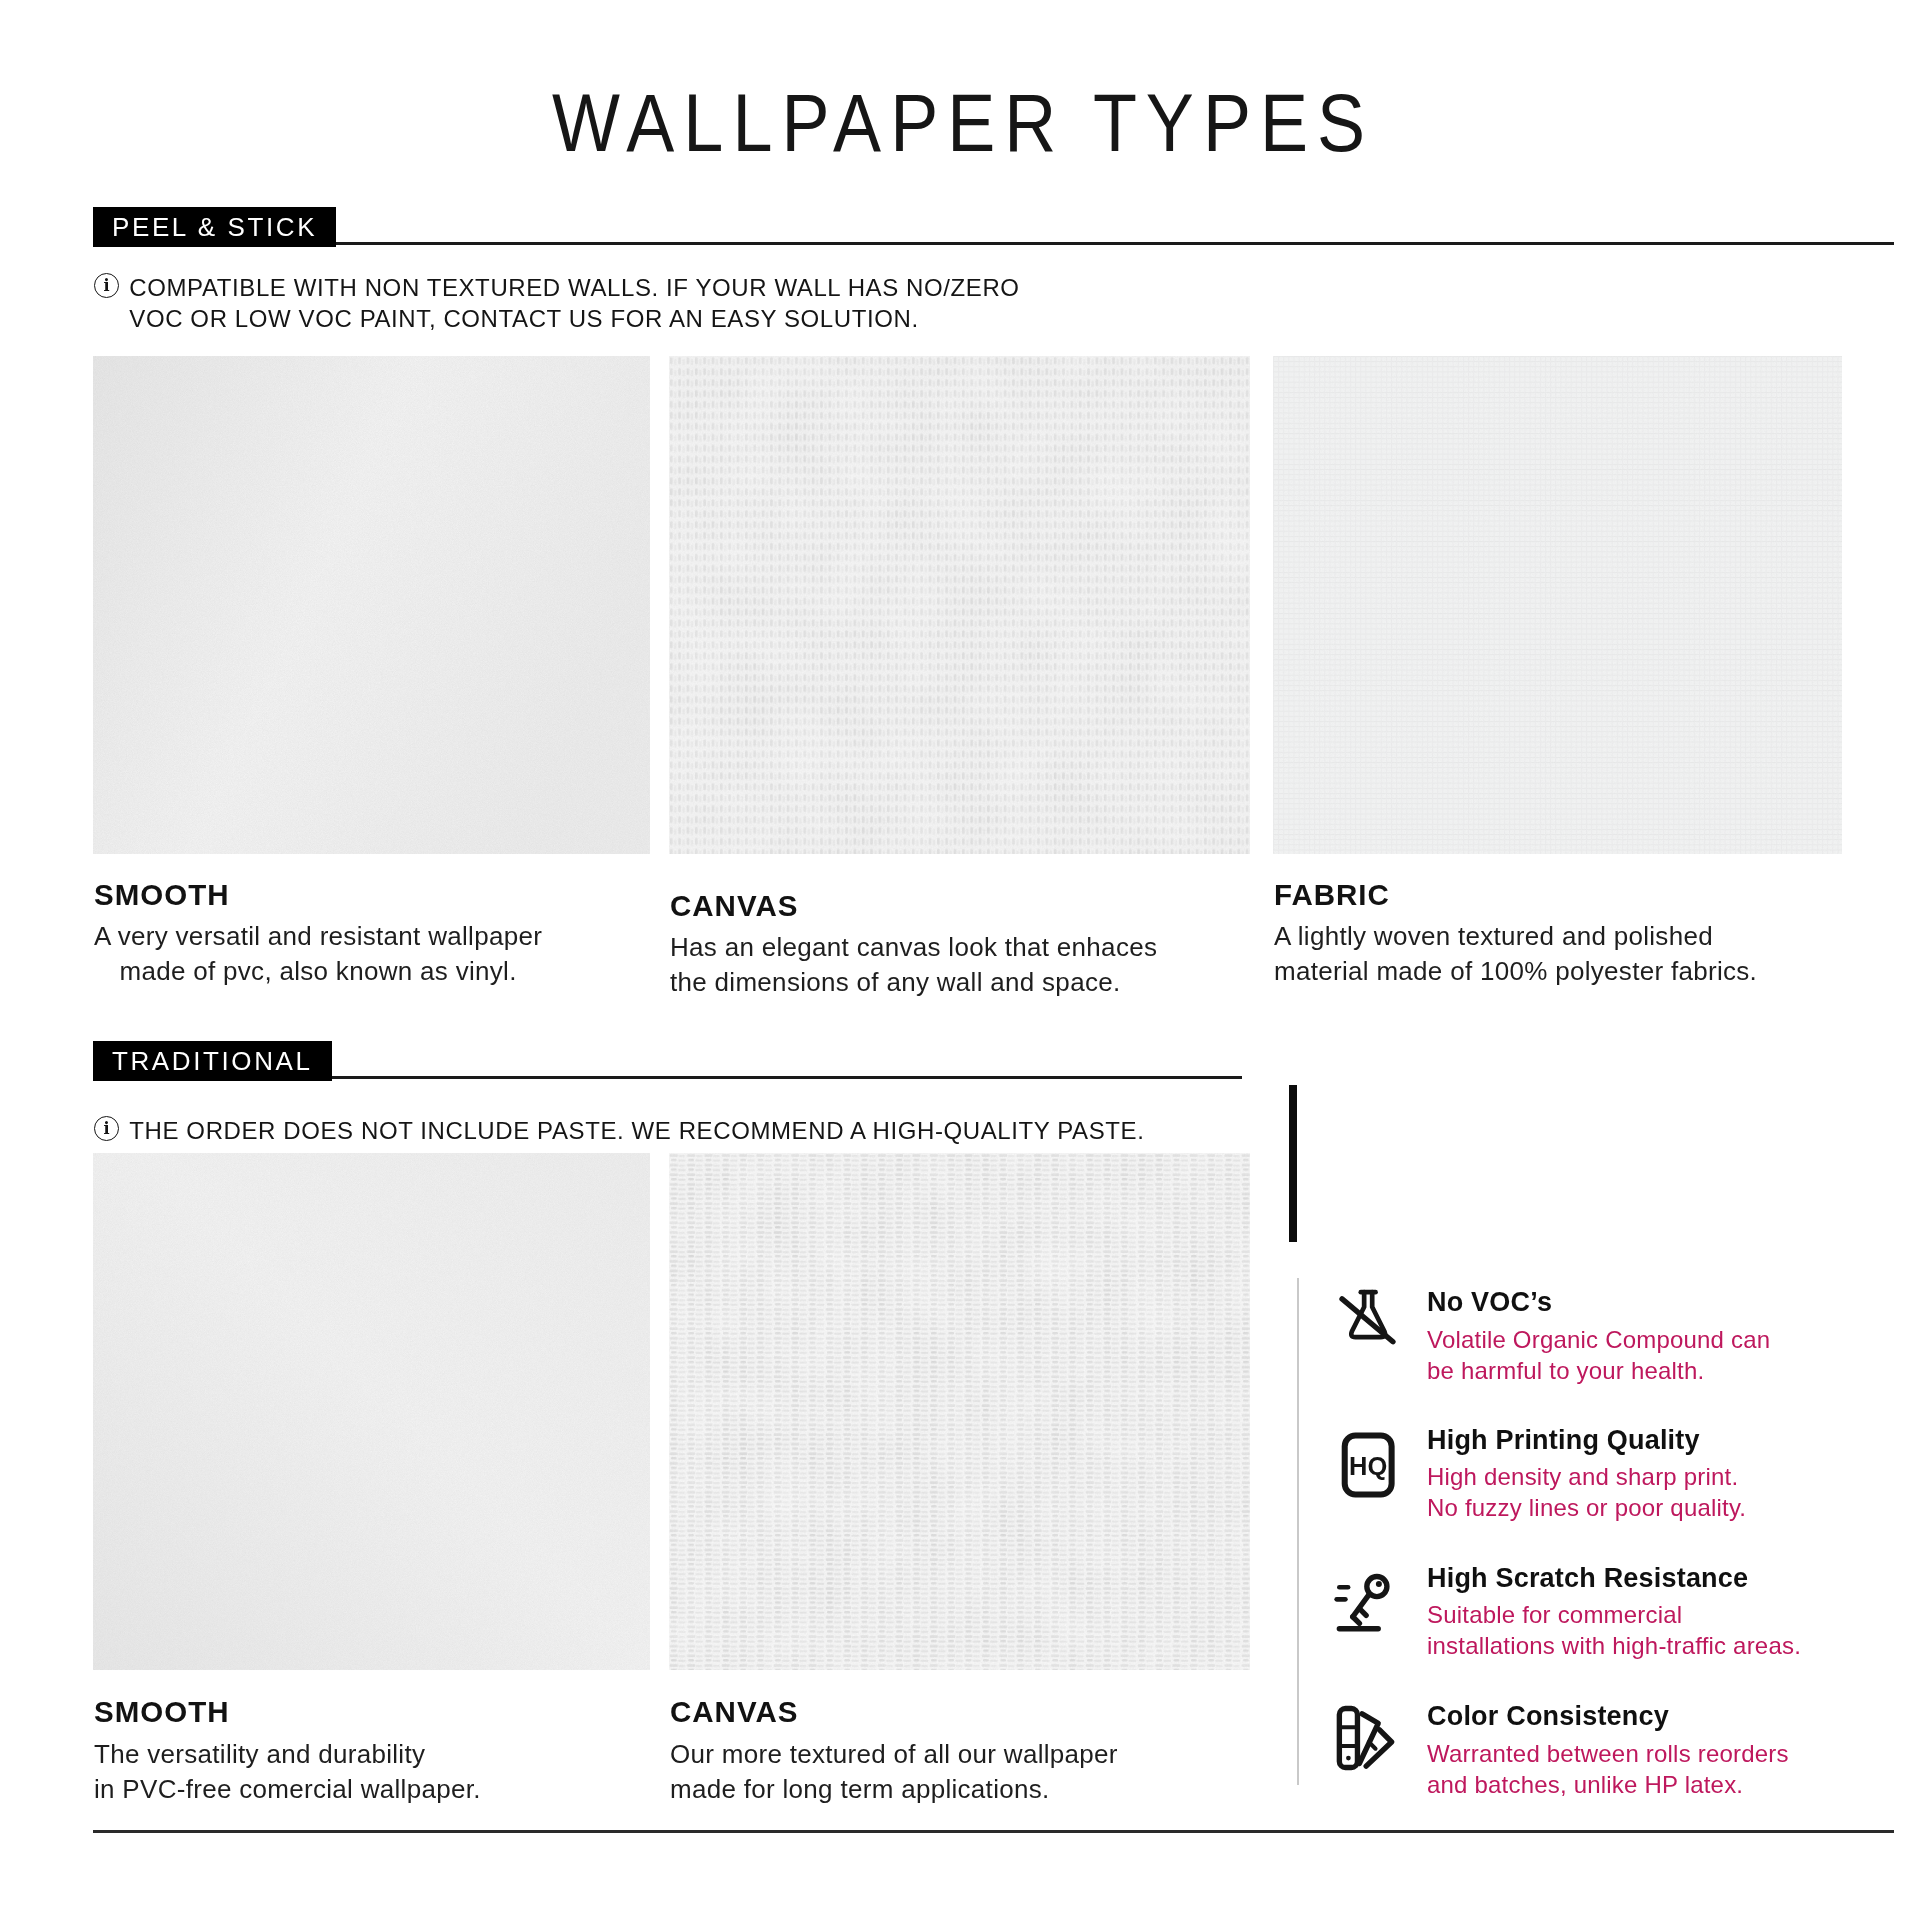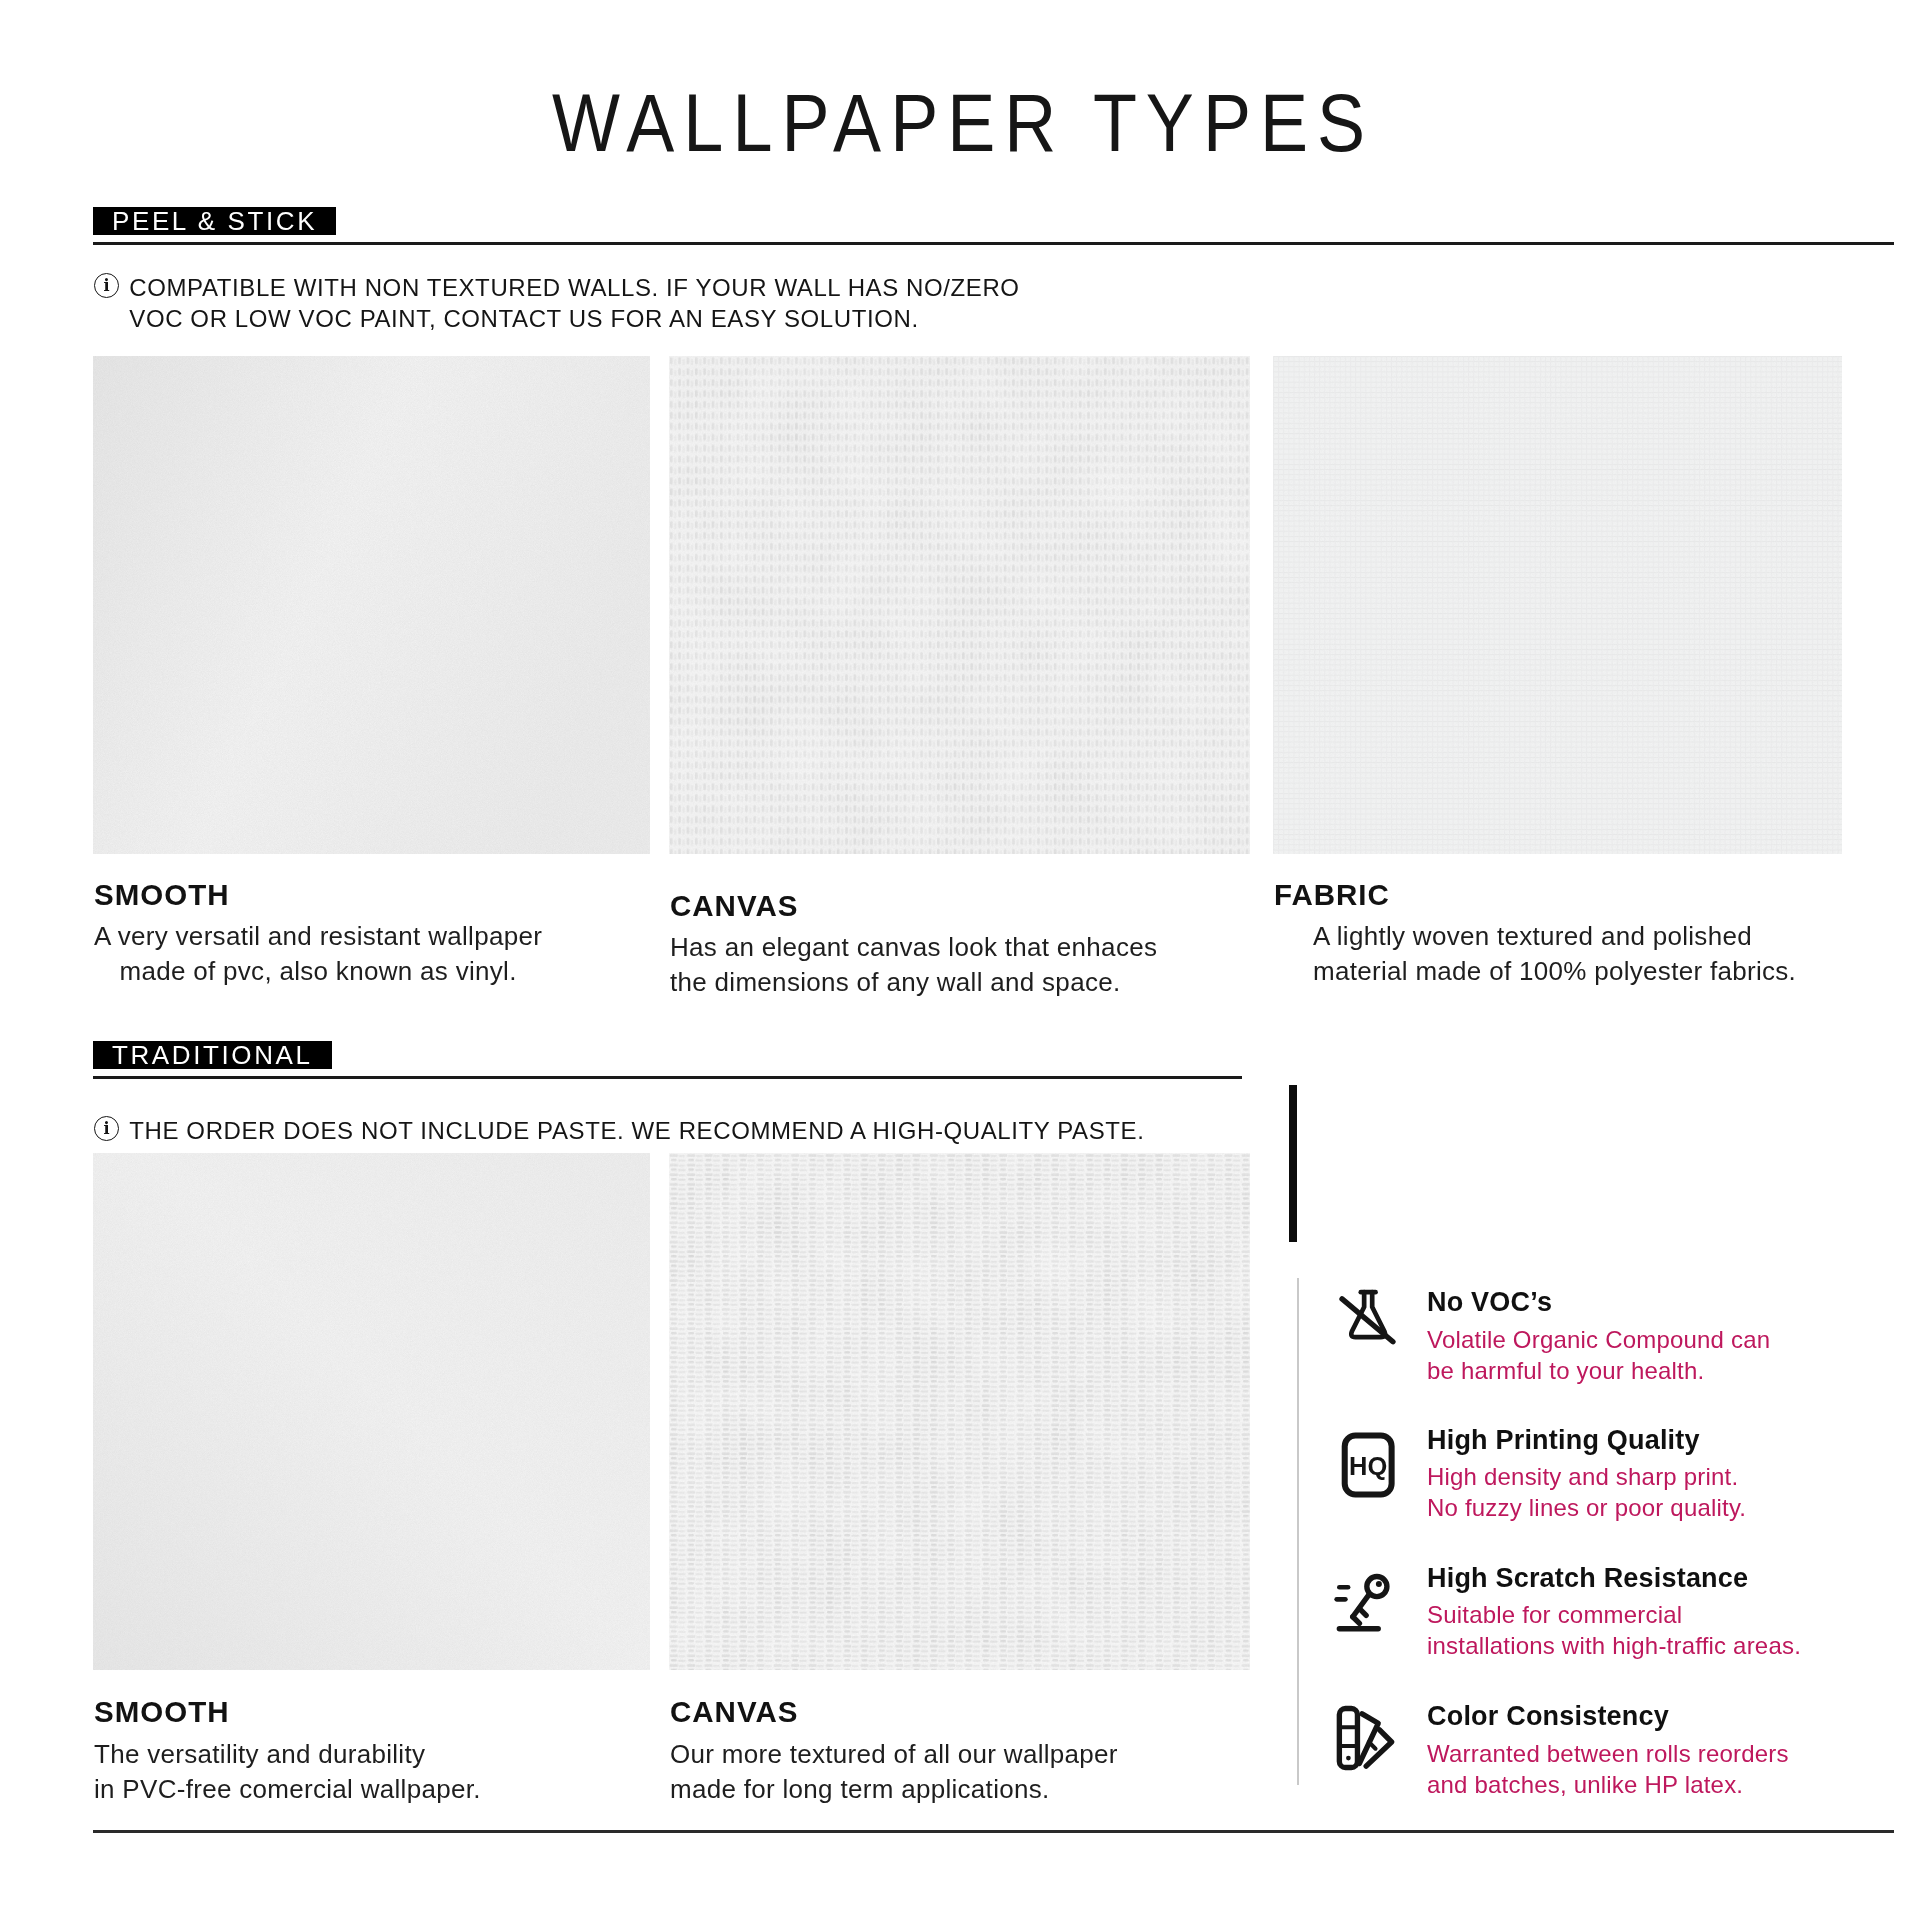--- a/index.html
+++ b/index.html
@@ -6,21 +6,21 @@
   body{font-family:"Liberation Sans","DejaVu Sans",sans-serif;color:#1a1a1a;}
   .page{position:relative;width:1926px;height:1926px;background:#ffffff;overflow:hidden;}
 
   .page-title{
     position:absolute;top:77px;left:0;width:1926px;text-align:center;
     font-size:72px;font-weight:300;letter-spacing:9px;color:#161616;
     transform:scaleY(1.12);transform-origin:center top;white-space:nowrap;
   }
 
   .badge{
-    position:absolute;height:28px;background:#000000;color:#ffffff;
+    position:absolute;height:40px;background:#000000;color:#ffffff;
     display:flex;align-items:center;padding:0 19px;
     font-size:26px;font-weight:500;letter-spacing:2.6px;z-index:2;white-space:nowrap;
   }
   .rule{position:absolute;background:#1a1a1a;height:3.2px;z-index:1;}
 
   .note{position:absolute;display:flex;gap:10.3px;align-items:flex-start;}
   .info-circle{
     flex:0 0 auto;width:23px;height:23px;border:1.9px solid #141414;border-radius:50%;
     display:flex;align-items:center;justify-content:center;
     font-family:"DejaVu Serif","Liberation Serif",serif;
@@ -136,21 +136,21 @@
     <div>made of pvc, also known as vinyl.</div>
   </div>
 
   <div class="type-name" style="left:670px;top:889px;">CANVAS</div>
   <div class="type-desc" style="left:670px;top:930px;">
     <div>Has an elegant canvas look that enhaces</div>
     <div>the dimensions of any wall and space.</div>
   </div>
 
   <div class="type-name" style="left:1274px;top:878px;">FABRIC</div>
-  <div class="type-desc" style="left:1274px;top:919px;margin-left:39px;">
+  <div class="type-desc" style="left:1274px;top:919px;">
     <div>A lightly woven textured and polished</div>
     <div>material made of 100% polyester fabrics.</div>
   </div>
 
   <div class="rule" style="left:93px;top:1076px;width:1149px;"></div>
   <div class="badge" style="left:93px;top:1041px;">
     <span>TRADITIONAL</span>
   </div>
 
   <div class="note" style="left:94px;top:1115px;">

